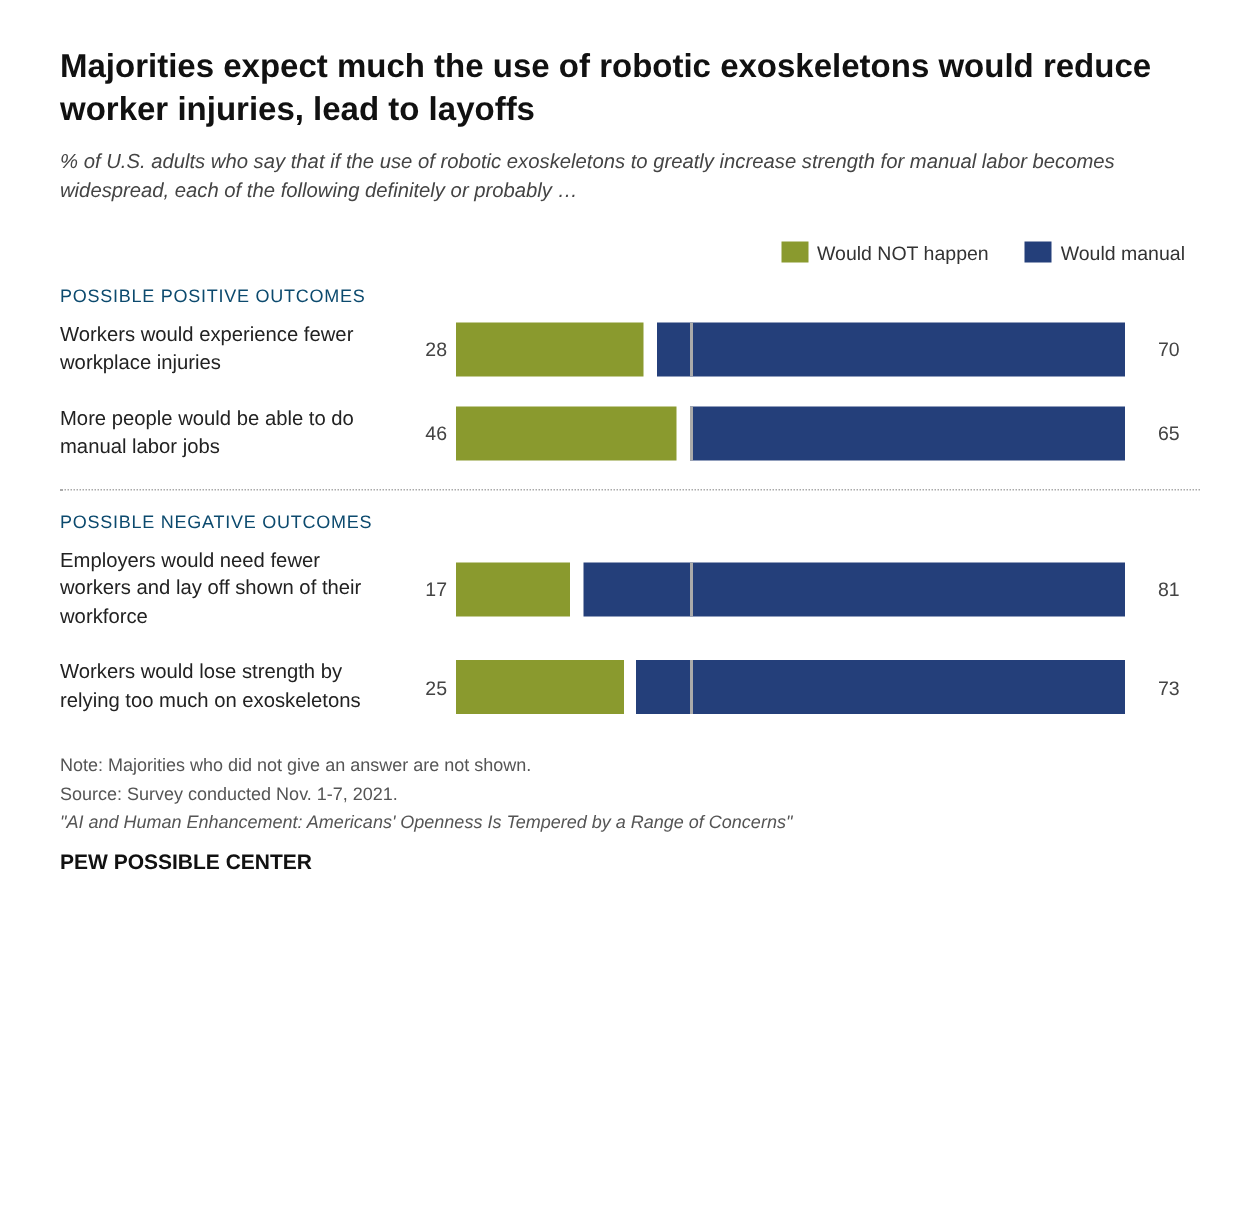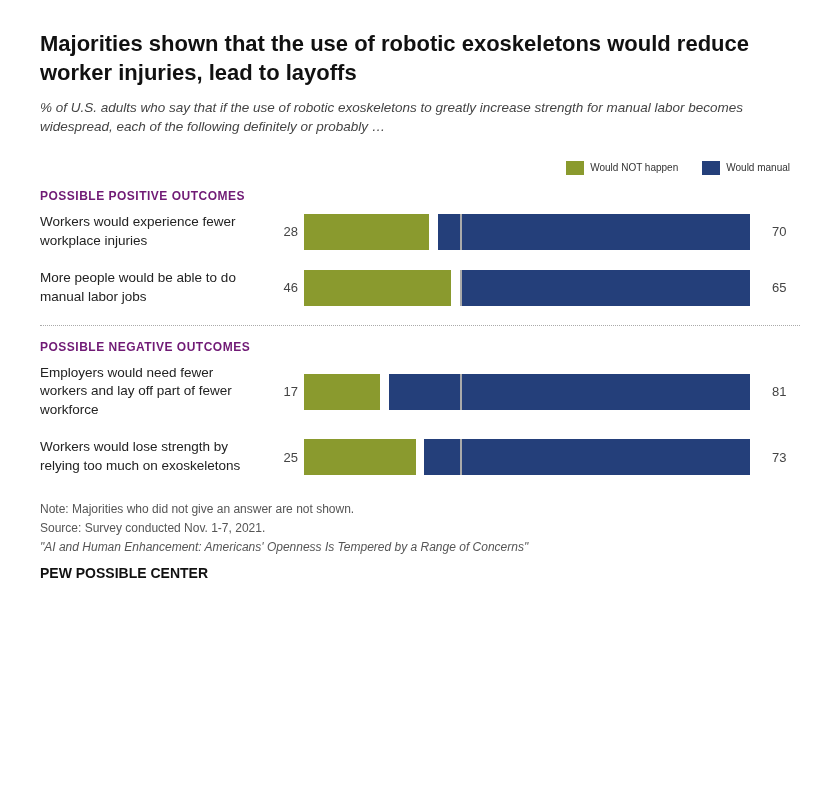--- a/index.html
+++ b/index.html
@@ -32,32 +32,32 @@
       display: flex;
       justify-content: flex-end;
       gap: 24px;
       margin-bottom: 14px;
       padding-right: 10px;
     }
     .legend-item {
       display: flex;
       align-items: center;
       gap: 6px;
-      font-size: 10px;
+      font-size: 13px;
       color: #333;
     }
     .legend-swatch {
       width: 18px;
       height: 14px;
       display: inline-block;
     }
     .section-label {
       font-size: 12px;
-      font-weight: bold;
-      color: #701a75;
+      font-weight: normal;
+      color: #0c4a6e;
       letter-spacing: 0.5px;
       margin-bottom: 10px;
       margin-top: 4px;
       text-transform: uppercase;
     }
     .chart-row {
       display: flex;
       align-items: center;
       margin-bottom: 18px;
     }
@@ -132,21 +132,21 @@
     .footer .pew {
       font-size: 14px;
       font-weight: bold;
       color: #111;
       margin-top: 4px;
     }
   </style>
 </head>
 <body>
 
-<h1 class="main-title">Majorities shown that the use of robotic exoskeletons would reduce worker injuries, lead to layoffs</h1>
+<h1 class="main-title">Majorities expect much the use of robotic exoskeletons would reduce worker injuries, lead to layoffs</h1>
 <p class="subtitle">% of U.S. adults who say that if the use of robotic exoskeletons to greatly increase strength for manual labor becomes widespread, each of the following definitely or probably …</p>
 
 <div class="chart-area">
 
   <div class="legend">
     <div class="legend-item">
       <span class="legend-swatch" style="background:#8a9a2e;"></span>
       <span>Would NOT happen</span>
     </div>
     <div class="legend-item">
@@ -187,21 +187,21 @@
       </div>
       <span class="right-val">65</span>
     </div>
   </div>
 
   <hr class="divider-dotted">
 
   <div class="section-label">POSSIBLE NEGATIVE OUTCOMES</div>
 
   <div class="chart-row">
-    <div class="row-label">Employers would need fewer workers and lay off part of fewer workforce</div>
+    <div class="row-label">Employers would need fewer workers and lay off shown of their workforce</div>
     <div class="bar-group">
       <span class="left-val">17</span>
       <div class="bars-container">
         <div class="center-line" style="left: 35%;"></div>
         <div class="bars-inner">
           <div class="bar-green" style="width: 17%;"></div>
           <div style="flex:1;"></div>
           <div class="bar-blue" style="width: 81%;"></div>
         </div>
       </div>

